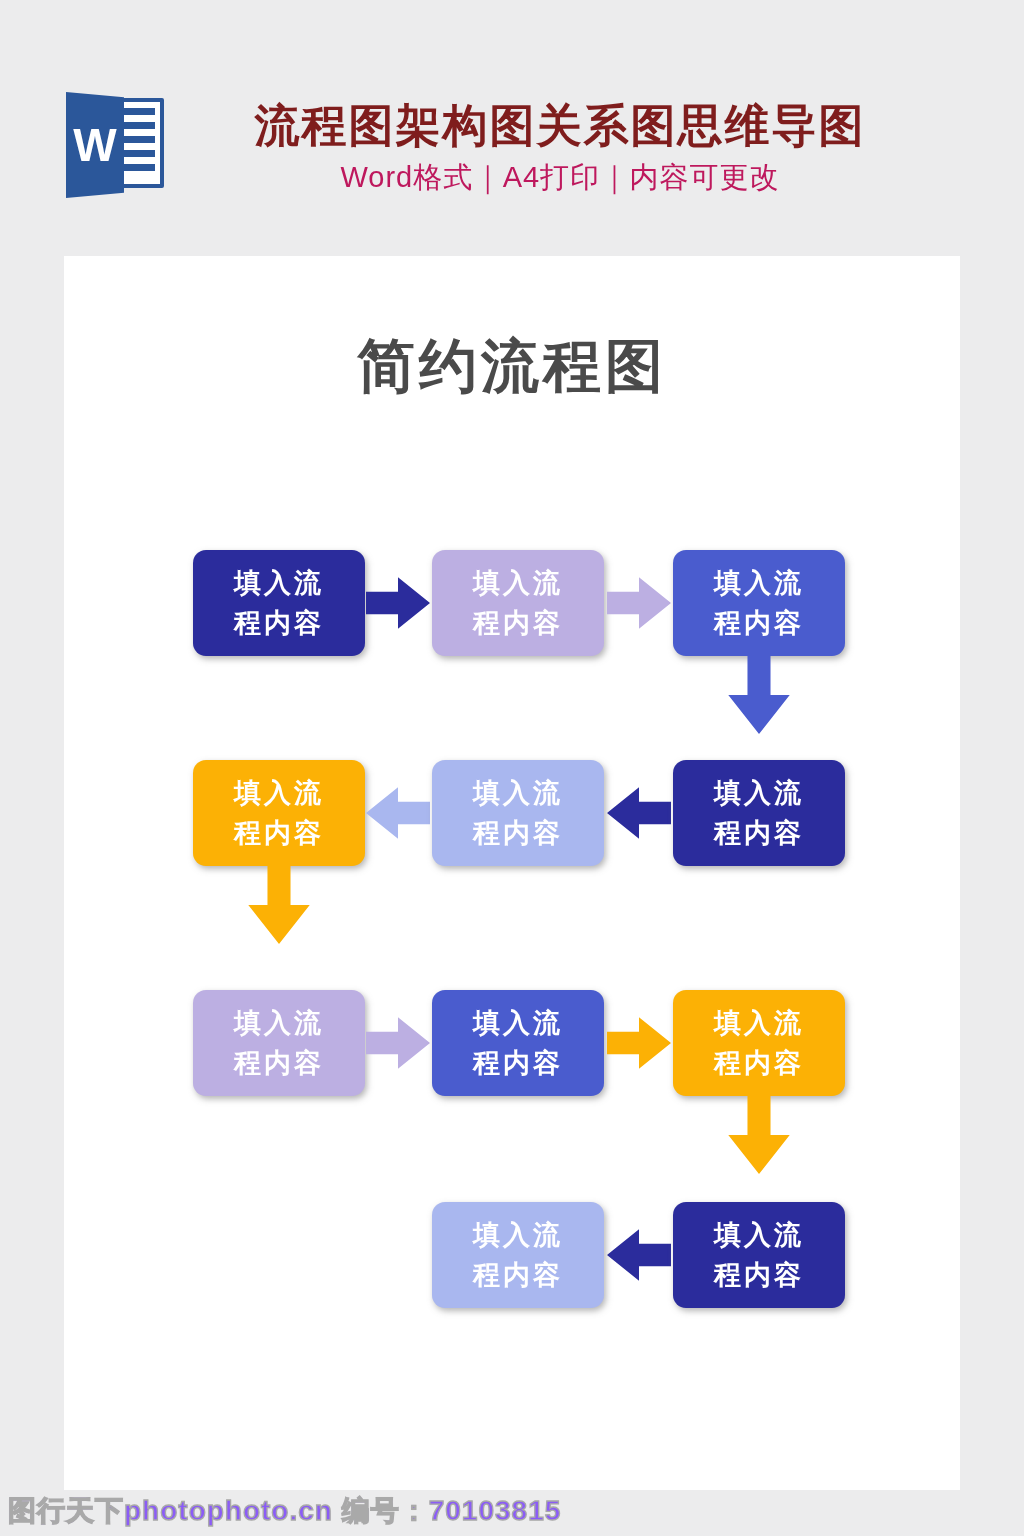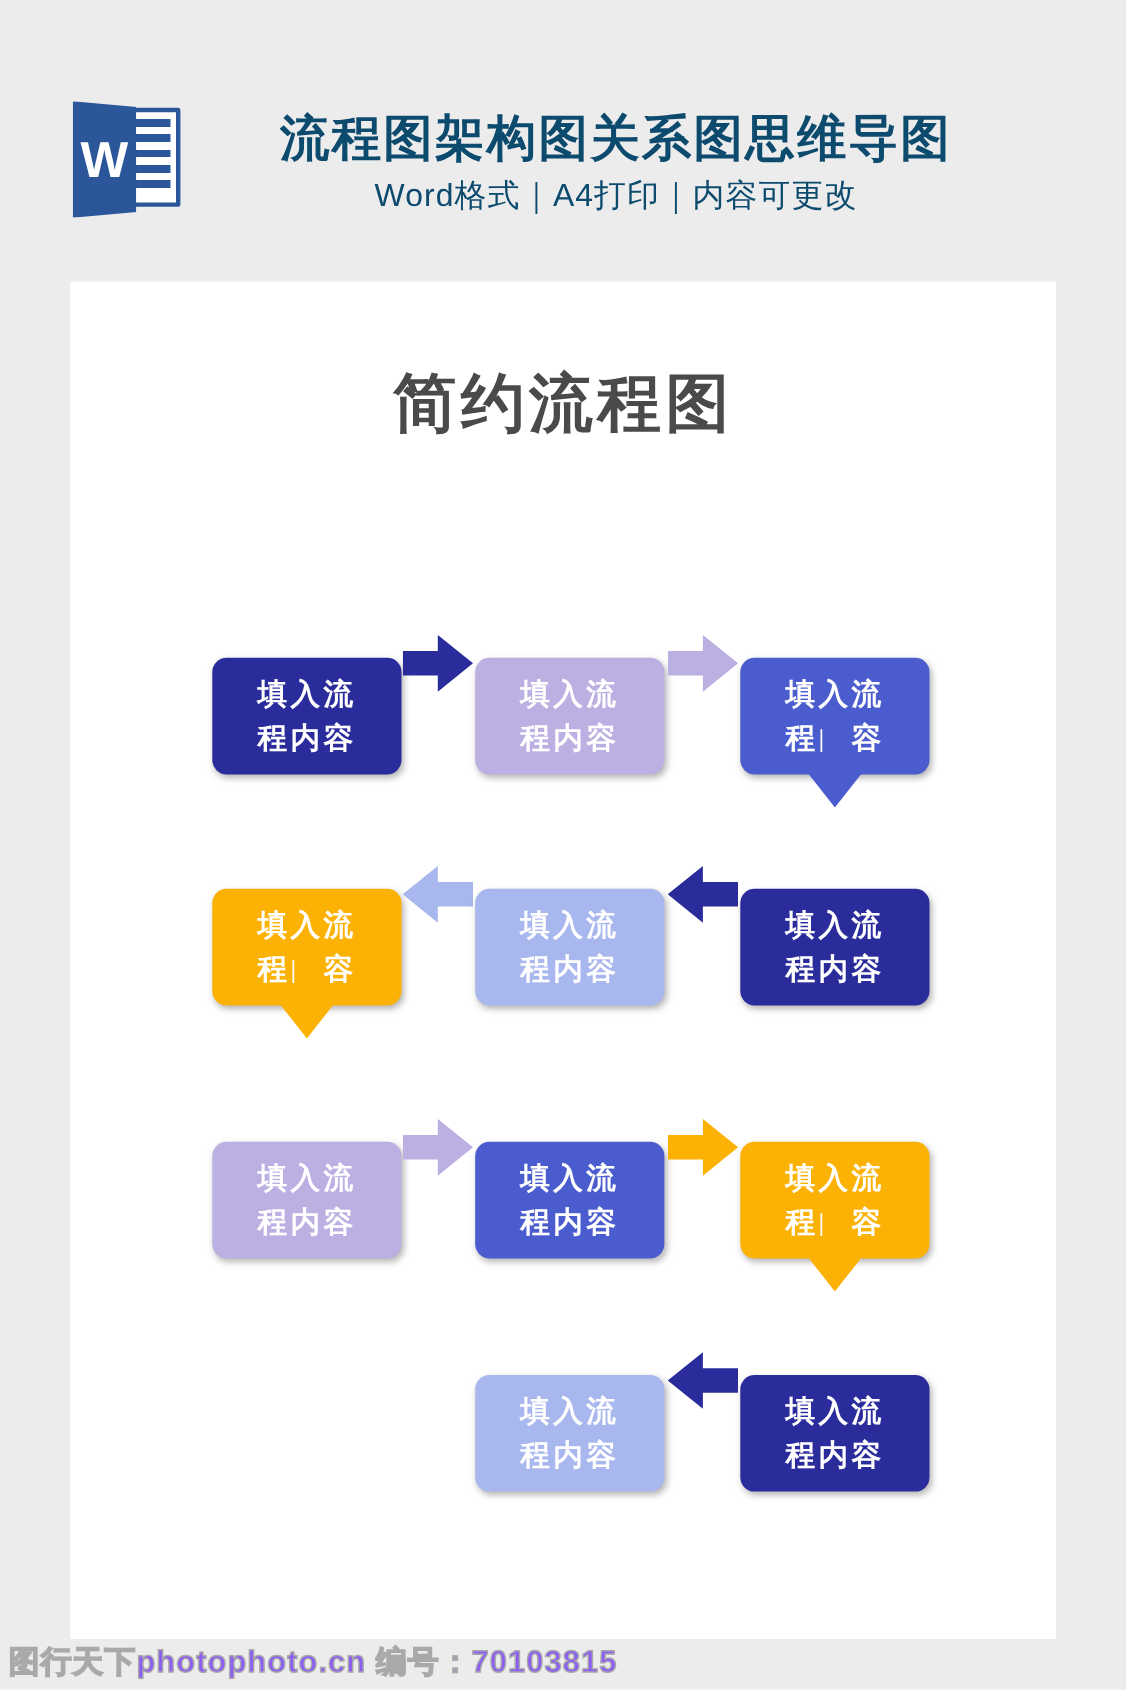--- a/index.html
+++ b/index.html
@@ -22,46 +22,45 @@
   .word-panel{
     position:absolute;left:0;top:4px;width:58px;height:106px;
     background:#2B579A;
     clip-path:polygon(0 0,100% 5%,100% 95%,0 100%);
     display:flex;align-items:center;justify-content:center;
   }
   .word-letter{color:#fff;font-size:46px;font-weight:bold;}
 
   .header-title{
     position:absolute;left:180px;top:96px;width:760px;
-    text-align:center;font-size:45px;font-weight:bold;color:#0c4a6e;
+    text-align:center;font-size:45px;font-weight:bold;color:#7f1d1d;
     letter-spacing:2px;
   }
   .header-subtitle{
     position:absolute;left:180px;top:158px;width:760px;
-    text-align:center;font-size:29px;color:#0c4a6e;letter-spacing:1px;
+    text-align:center;font-size:29px;color:#be185d;letter-spacing:1px;
   }
 
   
   .page{
     position:absolute;left:64px;top:256px;width:896px;height:1234px;
     background:#ffffff;
   }
   .page-title{
     position:absolute;left:0;top:72px;width:100%;
     text-align:center;font-size:58px;color:#4a4a4a;font-weight:600;
     letter-spacing:4px;
   }
 
   
   .flow-box{
     position:absolute;width:172px;height:106px;border-radius:13px;
     display:flex;align-items:center;justify-content:center;text-align:center;
     color:#fff;font-weight:bold;font-size:27px;letter-spacing:3px;line-height:40px;
     box-shadow:2px 3px 6px rgba(110,110,110,.5);
-    margin-top:48px;
   }
   .flow-box span{display:block;width:98px;}
   .c-navy{background:#2B2C9C;}
   .c-blue{background:#4A5CCE;}
   .c-lavender{background:#BCAFE2;}
   .c-periwinkle{background:#A9B7EF;}
   .c-orange{background:#FCB105;}
 
   
   .arrow{position:absolute;}

